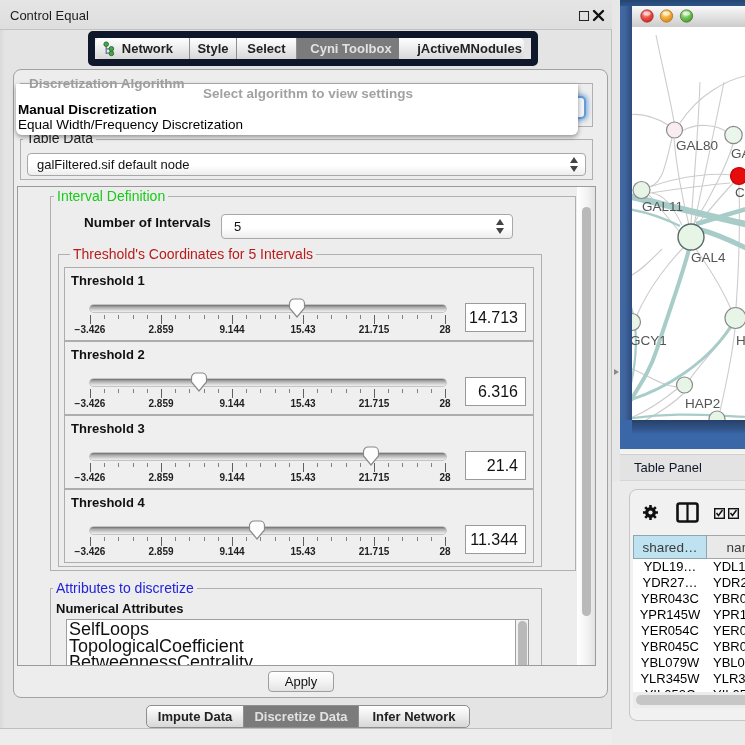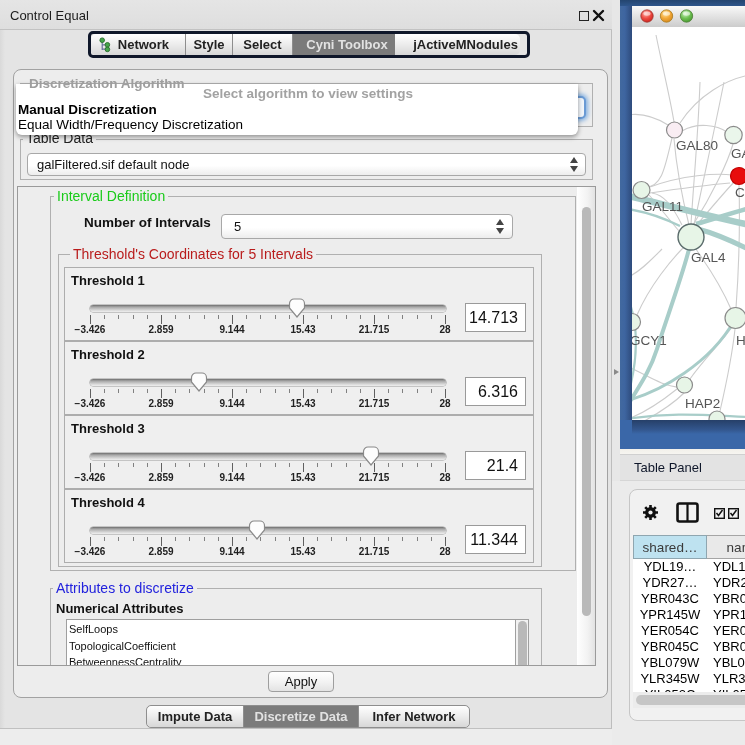--- a/index.html
+++ b/index.html
@@ -31,21 +31,21 @@
 
 <div class="abs" style="left:0;top:0;width:612px;height:29px;background:linear-gradient(#e5e5e5,#dedede);border-bottom:1px solid #c2c2c2;"></div>
 <div class="abs" style="left:10px;top:8px;font-size:13px;color:#1c1c1c;">Control Equal</div>
 <div class="abs" style="left:579px;top:11px;width:8px;height:8px;border:1.5px solid #222;"></div>
 <svg class="abs" style="left:592px;top:9px;" width="13" height="13" viewBox="0 0 13 13">
     <path d="M2 2 L11 11 M11 2 L2 11" stroke="#111" stroke-width="2.4" stroke-linecap="round"></path>
   </svg>
 
 <div class="abs" style="left:13px;top:69px;width:595px;height:629px;border:1px solid #a2a2a2;border-radius:8px;background:#ededed;box-sizing:border-box;"></div>
 
-<div id="toptabs" class="abs" style="left:88px;top:31px;width:436px;height:21px;border:3px solid #0f172a;border-radius:5px;box-sizing:content-box;">
+<div id="toptabs" class="abs" style="left:88px;top:31px;width:436px;height:21px;border:7px solid #0f172a;border-radius:5px;box-sizing:content-box;">
  <div class="tab" style="left:0;width:95px;border-radius:5px 0 0 5px;">&nbsp;&nbsp;&nbsp;Network</div>
  <div class="tab" style="left:95px;width:47px;">Style</div>
  <div class="tab" style="left:142px;width:60px;">Select</div>
  <div class="tab tabsel" style="left:202px;width:109px;">Cyni Toolbox</div>
  <div class="tab" style="left:304px;width:125px;border-right:none;border-radius:0 5px 5px 0;padding-left:16px;">jActiveMNodules</div>
  <svg class="abs" style="left:8px;top:3px;" width="12" height="16" viewBox="0 0 12 16">
    <path d="M3.2 4 V13 M3.2 7.8 H7.4 M3.2 12.2 H7.4" stroke="#68719b" stroke-width="1.2" fill="none"></path>
    <circle cx="3.2" cy="3.2" r="2.3" fill="#46a64b" stroke="#276d2c" stroke-width="0.9"></circle>
    <circle cx="8.4" cy="7.8" r="2.3" fill="#46a64b" stroke="#276d2c" stroke-width="0.9"></circle>
    <circle cx="8.4" cy="12.4" r="2.3" fill="#46a64b" stroke="#276d2c" stroke-width="0.9"></circle>
@@ -147,21 +147,21 @@
         <span style="left:309px;">21.715</span>
         <span style="left:380px;">28</span>
       </div>
   <div class="vbox">11.344</div>
  </div>
 
  <div class="abs" style="left:32px;top:401px;width:492px;height:100px;border:1px solid #b0b0b0;box-sizing:border-box;"></div>
  <div class="grouptitle" style="left:35px;top:395px;color:#2222dd;">Attributes to discretize</div>
  <div class="abs" style="left:38px;top:414px;font-size:13px;font-weight:bold;color:#111;">Numerical Attributes</div>
  <div class="abs" style="left:48px;top:432px;width:450px;height:47px;background:#ffffff;border:1px solid #9f9f9f;box-sizing:border-box;"></div>
- <div class="abs" style="left:51px;top:434px;font-size:11px;color:#111;line-height:16.5px;">SelfLoops<br>TopologicalCoefficient<br>BetweennessCentrality</div>
+ <div class="abs" style="left:51px;top:434px;font-size:18px;color:#111;line-height:16.5px;">SelfLoops<br>TopologicalCoefficient<br>BetweennessCentrality</div>
  <div class="abs" style="left:498px;top:432px;width:13px;height:47px;background:#f2f2f2;border:1px solid #9f9f9f;border-left:none;box-sizing:border-box;"></div>
  <div class="abs" style="left:500px;top:434px;width:9px;height:60px;border-radius:4.5px;background:#b9b9b9;"></div>
 </div>
 
 <div class="abs" style="left:577px;top:187px;width:18px;height:478px;background:linear-gradient(90deg,#ffffff,#f2f2f2 60%,#e2e2e2);"></div>
 <div class="abs" style="left:582px;top:207px;width:9px;height:409px;border-radius:4.5px;background:#b9b9b9;"></div>
 
 <div class="abs" style="left:16px;top:84px;width:562px;height:51px;background:#ffffff;border-radius:0 0 6px 6px;box-shadow:0 2px 5px rgba(0,0,0,0.4);"></div>
 <div class="abs" style="left:16px;top:86px;width:562px;text-align:center;font-size:13.5px;font-weight:bold;color:#a2a2a2;margin-left:11px;">Select algorithm to view settings</div>
 <div class="abs" style="left:18px;top:102px;font-size:13.5px;font-weight:bold;color:#000;">Manual Discretization</div>

